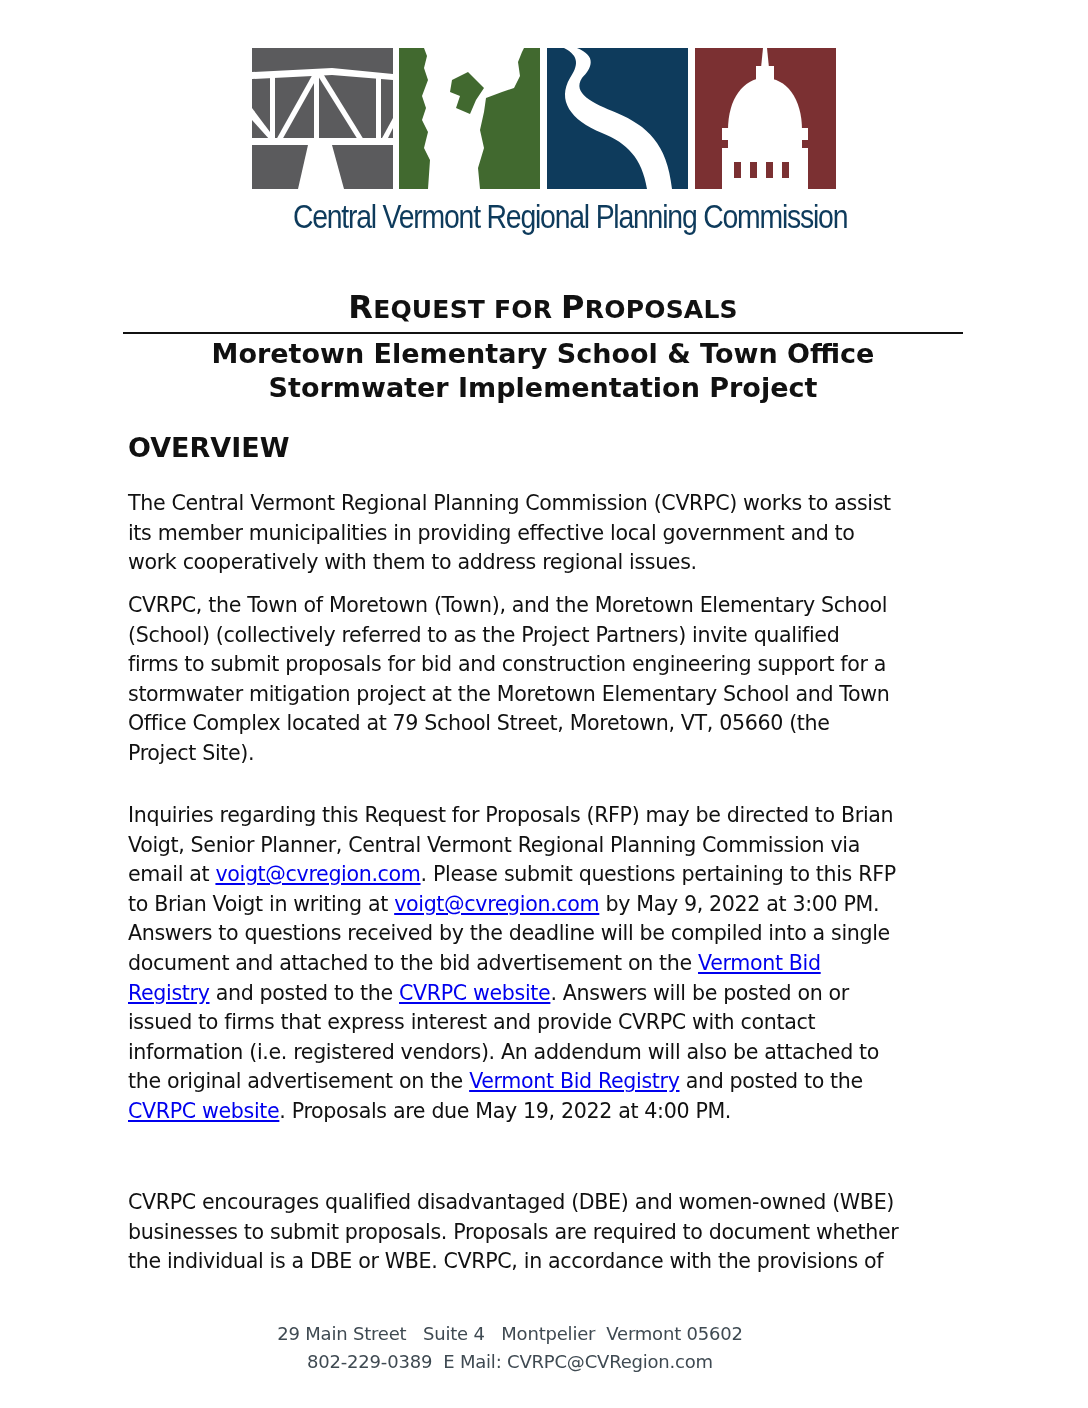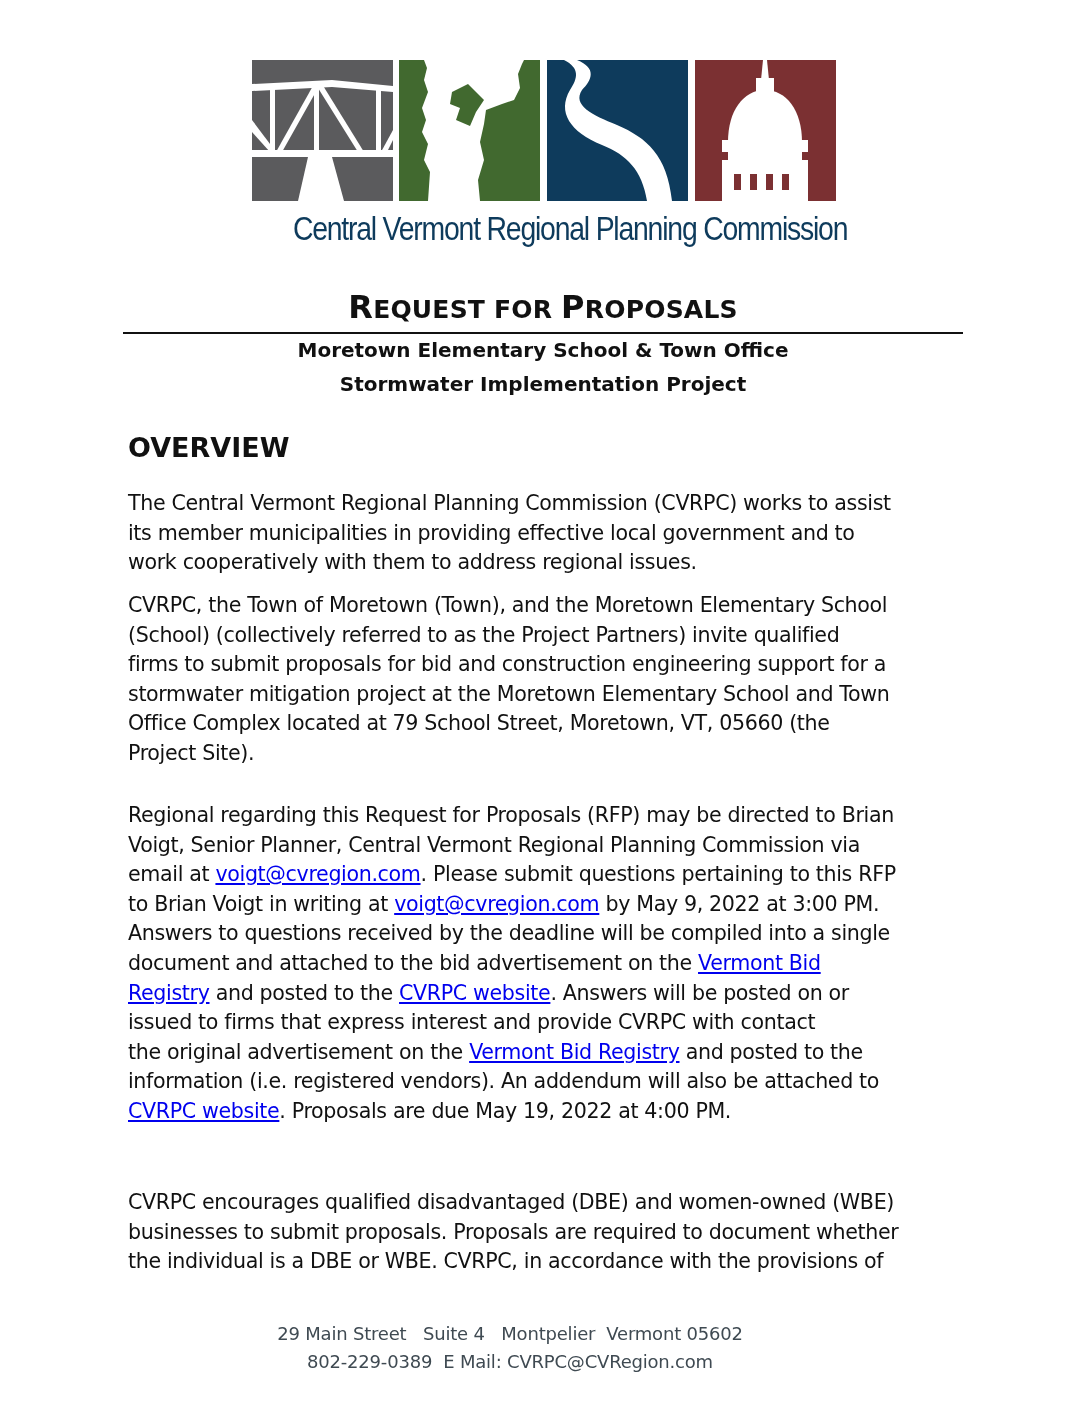--- a/index.html
+++ b/index.html
@@ -1,29 +1,29 @@
 <!DOCTYPE html>
 <html><head>
 <meta charset="utf-8">
 <style>
   html, body { margin: 0; padding: 0; background: #ffffff; }
   body { width: 1088px; height: 1408px; position: relative; overflow: hidden;
          font-family: "DejaVu Sans", sans-serif; color: #111; }
-  .logo { position: absolute; left: 252px; top: 60px; width: 584px; height: 190px; }
+  .logo { position: absolute; left: 252px; top: 48px; width: 584px; height: 190px; }
   .logo-panels { position: absolute; left: 0; top: 0; width: 584px; height: 141px; }
   .logo-text { position: absolute; left: 0; top: 150px; width: 584px; text-align: center;
                font-family: "Liberation Sans", sans-serif; font-size: 33px; letter-spacing: -1.4px;
                color: #0e3b5c; transform: scaleX(0.86); transform-origin: center; white-space: nowrap; font-weight: normal; }
   .title { position: absolute; left: 123px; width: 840px; top: 288px; text-align: center;
            font-family: "DejaVu Sans", sans-serif; font-weight: bold; font-size: 32px; color: #111; letter-spacing: 0.2px; }
   .title .big { font-size: 32px; }
   .title .sc { font-size: 25px; }
   .rule { position: absolute; left: 123px; top: 332px; width: 840px; height: 2px; background: #111; }
   .subtitle { position: absolute; left: 123px; width: 840px; text-align: center; font-weight: bold;
-              font-size: 20px; color: #111; }
+              font-size: 27px; color: #111; }
   .sub1 { top: 338px; }
   .sub2 { top: 372px; }
   .h-overview { position: absolute; left: 128px; top: 432px; font-weight: bold; font-size: 27px; color: #111; }
   .para { position: absolute; left: 128px; width: 840px; font-size: 20.6px; line-height: 29.6px; color: #111; letter-spacing: -0.35px; }
   .p1 { top: 472px; margin-top: 17px; }
   .p2 { top: 591px; }
   .p3 { top: 801px; }
   .p4 { top: 1188px; }
   .line { display: block; white-space: nowrap; }
   a { color: #0000ee; text-decoration: underline; }
@@ -105,30 +105,30 @@
 <div class="para p2">
   <span class="line">CVRPC, the Town of Moretown (Town), and the Moretown Elementary School</span>
   <span class="line">(School) (collectively referred to as the Project Partners) invite qualified</span>
   <span class="line">firms to submit proposals for bid and construction engineering support for a</span>
   <span class="line">stormwater mitigation project at the Moretown Elementary School and Town</span>
   <span class="line">Office Complex located at 79 School Street, Moretown, VT, 05660 (the</span>
   <span class="line">Project Site).</span>
 </div>
 
 <div class="para p3">
-  <span class="line">Regional regarding this Request for Proposals (RFP) may be directed to Brian</span>
+  <span class="line">Inquiries regarding this Request for Proposals (RFP) may be directed to Brian</span>
   <span class="line">Voigt, Senior Planner, Central Vermont Regional Planning Commission via</span>
   <span class="line"><span>email at </span><a style="color: rgb(0, 0, 238);">voigt@cvregion.com</a><span>. Please submit questions pertaining to this RFP</span></span>
   <span class="line"><span>to Brian Voigt in writing at </span><a style="color: rgb(0, 0, 238);">voigt@cvregion.com</a><span> by May 9, 2022 at 3:00 PM.</span></span>
   <span class="line">Answers to questions received by the deadline will be compiled into a single</span>
   <span class="line"><span>document and attached to the bid advertisement on the </span><a style="color: rgb(0, 0, 238);">Vermont Bid</a></span>
   <span class="line"><a style="color: rgb(0, 0, 238); text-decoration: underline;">Registry</a><span> and posted to the </span><a style="color: rgb(0, 0, 238);">CVRPC website</a><span>. Answers will be posted on or</span></span>
   <span class="line">issued to firms that express interest and provide CVRPC with contact</span>
+  <span class="line">information (i.e. registered vendors). An addendum will also be attached to</span>
   <span class="line"><span>the original advertisement on the </span><a style="color: rgb(0, 0, 238);">Vermont Bid Registry</a><span> and posted to the</span></span>
-  <span class="line">information (i.e. registered vendors). An addendum will also be attached to</span>
   <span class="line"><a style="color: rgb(0, 0, 238);">CVRPC website</a><span>. Proposals are due May 19, 2022 at 4:00 PM.</span></span>
 </div>
 
 <div class="para p4">
   <span class="line">CVRPC encourages qualified disadvantaged (DBE) and women-owned (WBE)</span>
   <span class="line">businesses to submit proposals. Proposals are required to document whether</span>
   <span class="line">the individual is a DBE or WBE. CVRPC, in accordance with the provisions of</span>
 </div>
 
 <div class="footer f1" style="white-space: pre;">29 Main Street   Suite 4   Montpelier  Vermont 05602</div>

